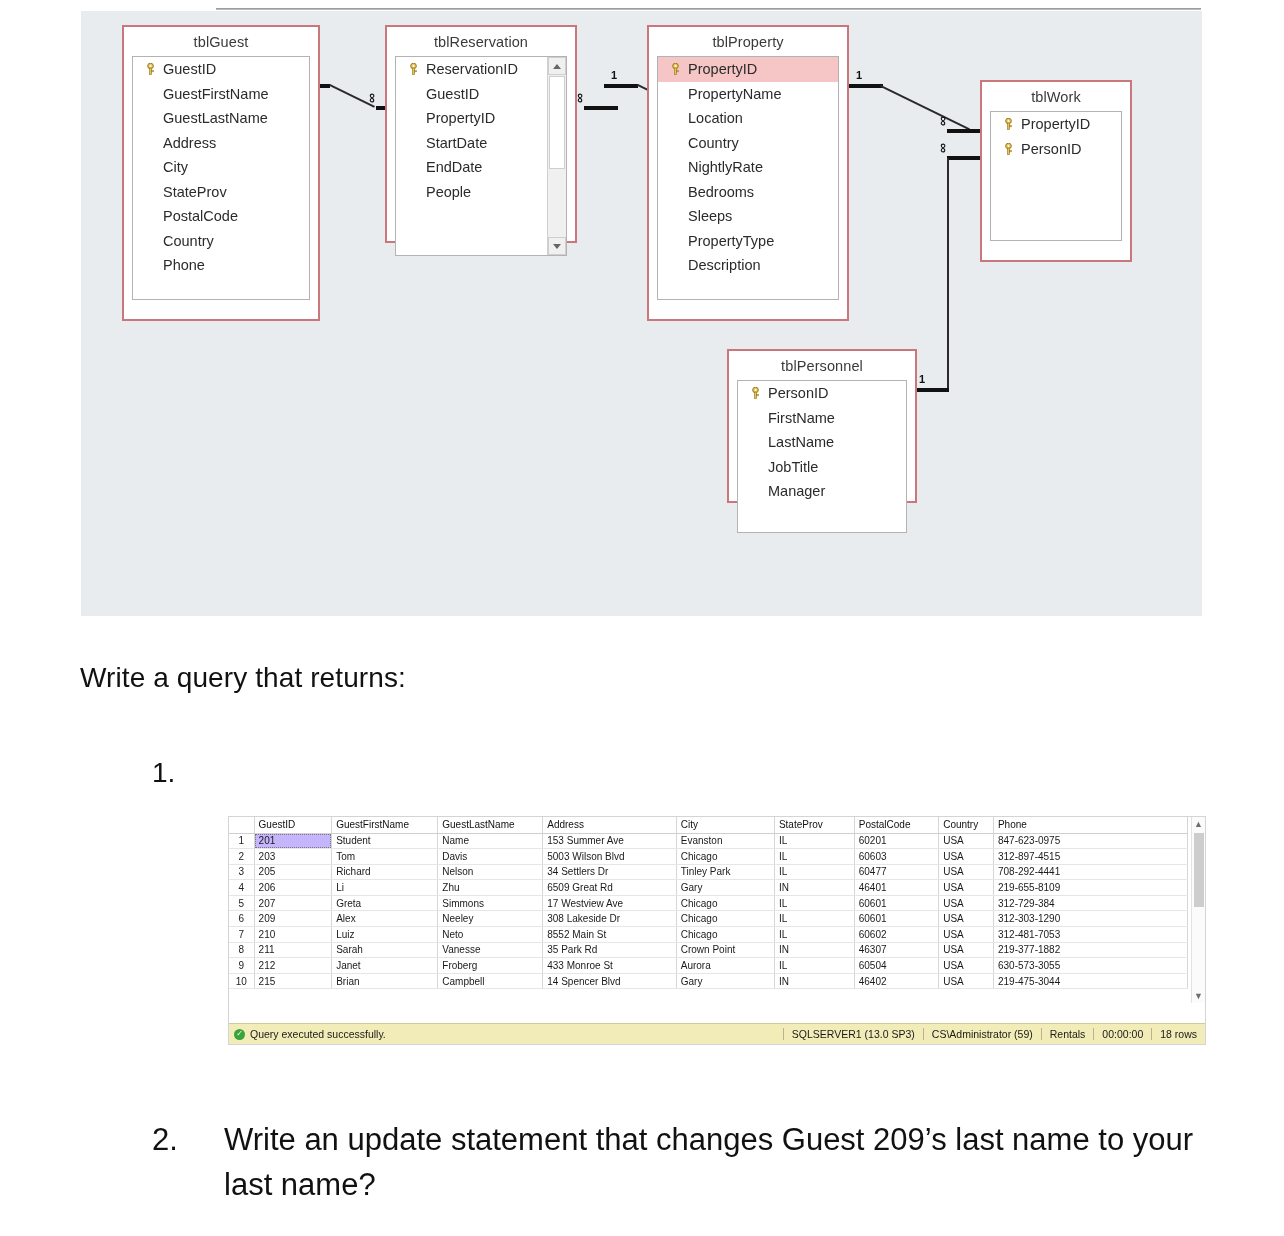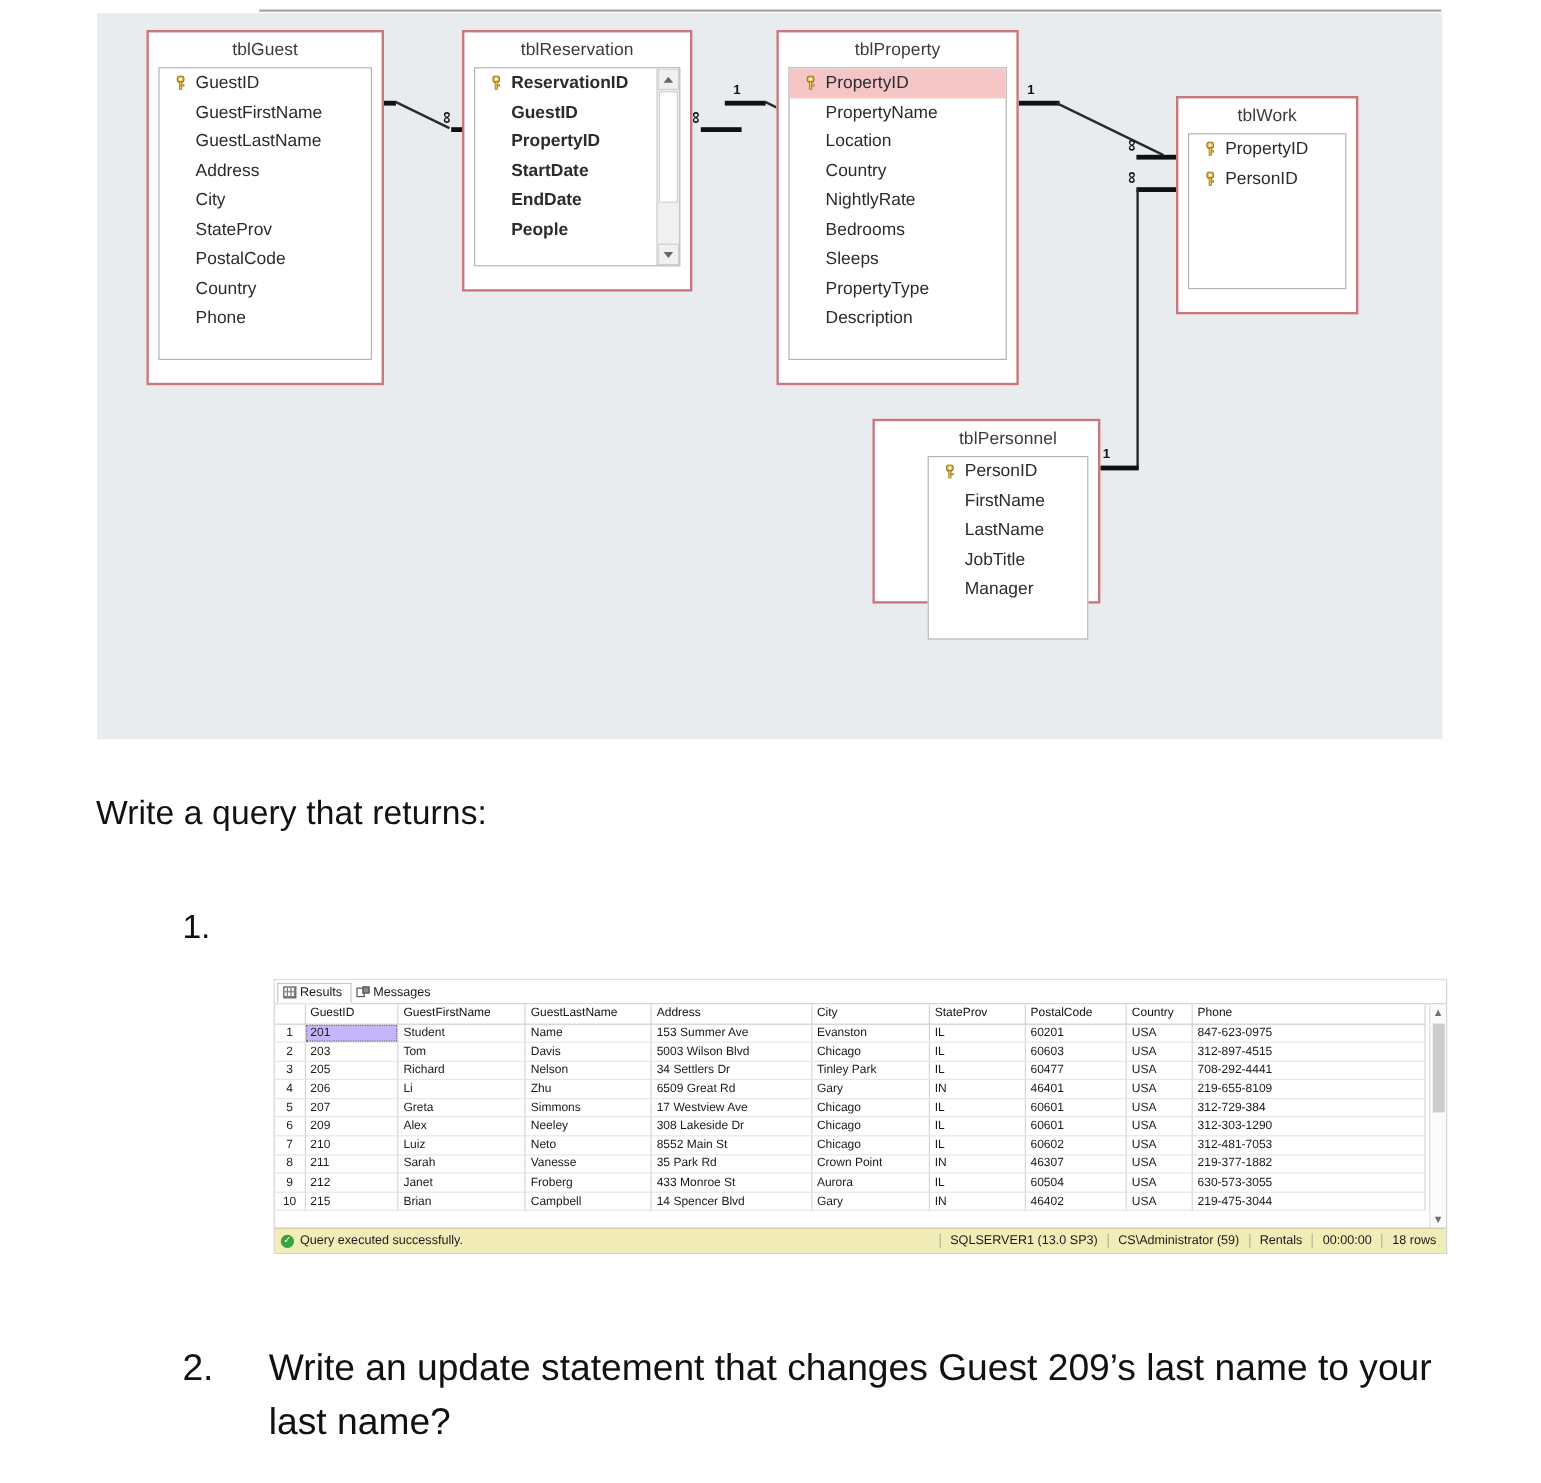--- a/index.html
+++ b/index.html
@@ -254,21 +254,21 @@
         </div>
       <div class="fld">
           <span class="keyslot"></span>
           <span class="lbl">Phone</span>
         </div>
     </div>
   </div>
 
   <div class="tbl" style="left:304px;top:14px;width:192px;height:218px;">
     <div class="tbl-title">tblReservation</div>
-    <div class="tbl-fieldbox" style="height:166px;font-weight:bold;">
+    <div class="tbl-fieldbox" style="height:200px;">
       <div class="fld">
         <span class="keyslot">
           <svg class="key-icon" width="11" height="12" viewBox="0 0 11 12">
               <circle cx="5.5" cy="3" r="2.8" fill="#e8c55a" stroke="#9a7b1e" stroke-width="1"></circle>
               <circle cx="5.5" cy="3" r="1" fill="#fff"></circle>
               <rect x="4.6" y="5" width="1.9" height="6.4" fill="#e8c55a" stroke="#9a7b1e" stroke-width=".7"></rect>
               <rect x="6.4" y="7.6" width="2" height="1.2" fill="#e8c55a" stroke="#9a7b1e" stroke-width=".6"></rect>
             </svg>
         </span>
           <span class="lbl">ReservationID</span>
@@ -376,21 +376,21 @@
               <circle cx="5.5" cy="3" r="1" fill="#fff"></circle>
               <rect x="4.6" y="5" width="1.9" height="6.4" fill="#e8c55a" stroke="#9a7b1e" stroke-width=".7"></rect>
               <rect x="6.4" y="7.6" width="2" height="1.2" fill="#e8c55a" stroke="#9a7b1e" stroke-width=".6"></rect>
             </svg>
         </span>
           <span class="lbl">PersonID</span>
       </div>
     </div>
   </div>
 
-  <div class="tbl" style="left:646px;top:338px;width:190px;height:154px;padding-left:36px;">
+  <div class="tbl" style="left:646px;top:338px;width:190px;height:154px;">
     <div class="tbl-title">tblPersonnel</div>
     <div class="tbl-fieldbox" style="height:153px;">
       <div class="fld">
         <span class="keyslot">
           <svg class="key-icon" width="11" height="12" viewBox="0 0 11 12">
               <circle cx="5.5" cy="3" r="2.8" fill="#e8c55a" stroke="#9a7b1e" stroke-width="1"></circle>
               <circle cx="5.5" cy="3" r="1" fill="#fff"></circle>
               <rect x="4.6" y="5" width="1.9" height="6.4" fill="#e8c55a" stroke="#9a7b1e" stroke-width=".7"></rect>
               <rect x="6.4" y="7.6" width="2" height="1.2" fill="#e8c55a" stroke="#9a7b1e" stroke-width=".6"></rect>
             </svg>
@@ -421,40 +421,20 @@
 <div class="prose q-intro">Write a query that returns:</div>
 <div class="prose num1">1.</div>
 
 <div class="prose q2">
   <span class="marker">2.</span>
   <span>Write an update statement that changes Guest 209’s last name to your last name?</span>
 </div>
 
 <div class="ssms">
 
-  <div class="tabs">
-    <div class="tab active">
-      <span class="grid-glyph">
-          <i></i>
-          <i></i>
-          <i></i>
-          <i></i>
-          <i></i>
-          <i></i>
-        </span>
-      <span>Results</span>
-    </div>
-    <div class="tab">
-      <span class="msg-glyph">
-        <span style="left:0;top:1px;width:7px;height:8px;"></span>
-        <span style="left:5px;top:0;width:6px;height:6px;background:#8a8a8a;"></span>
-      </span>
-      <span>Messages</span>
-    </div>
-  </div>
 
   <div class="grid-wrap">
     <table class="rs">
       <colgroup>
         <col style="width:22px">
           <col style="width:68px">
           <col style="width:93px">
           <col style="width:92px">
         <col style="width:117px">
           <col style="width:86px">

